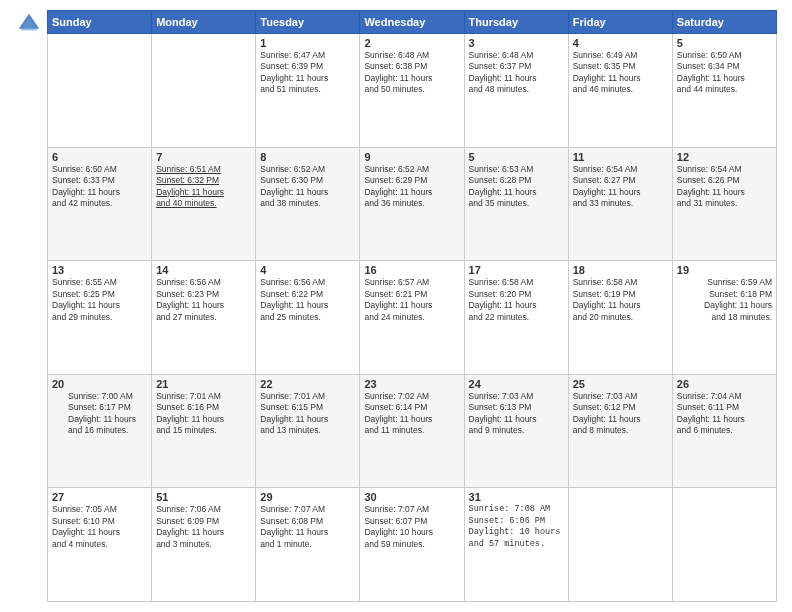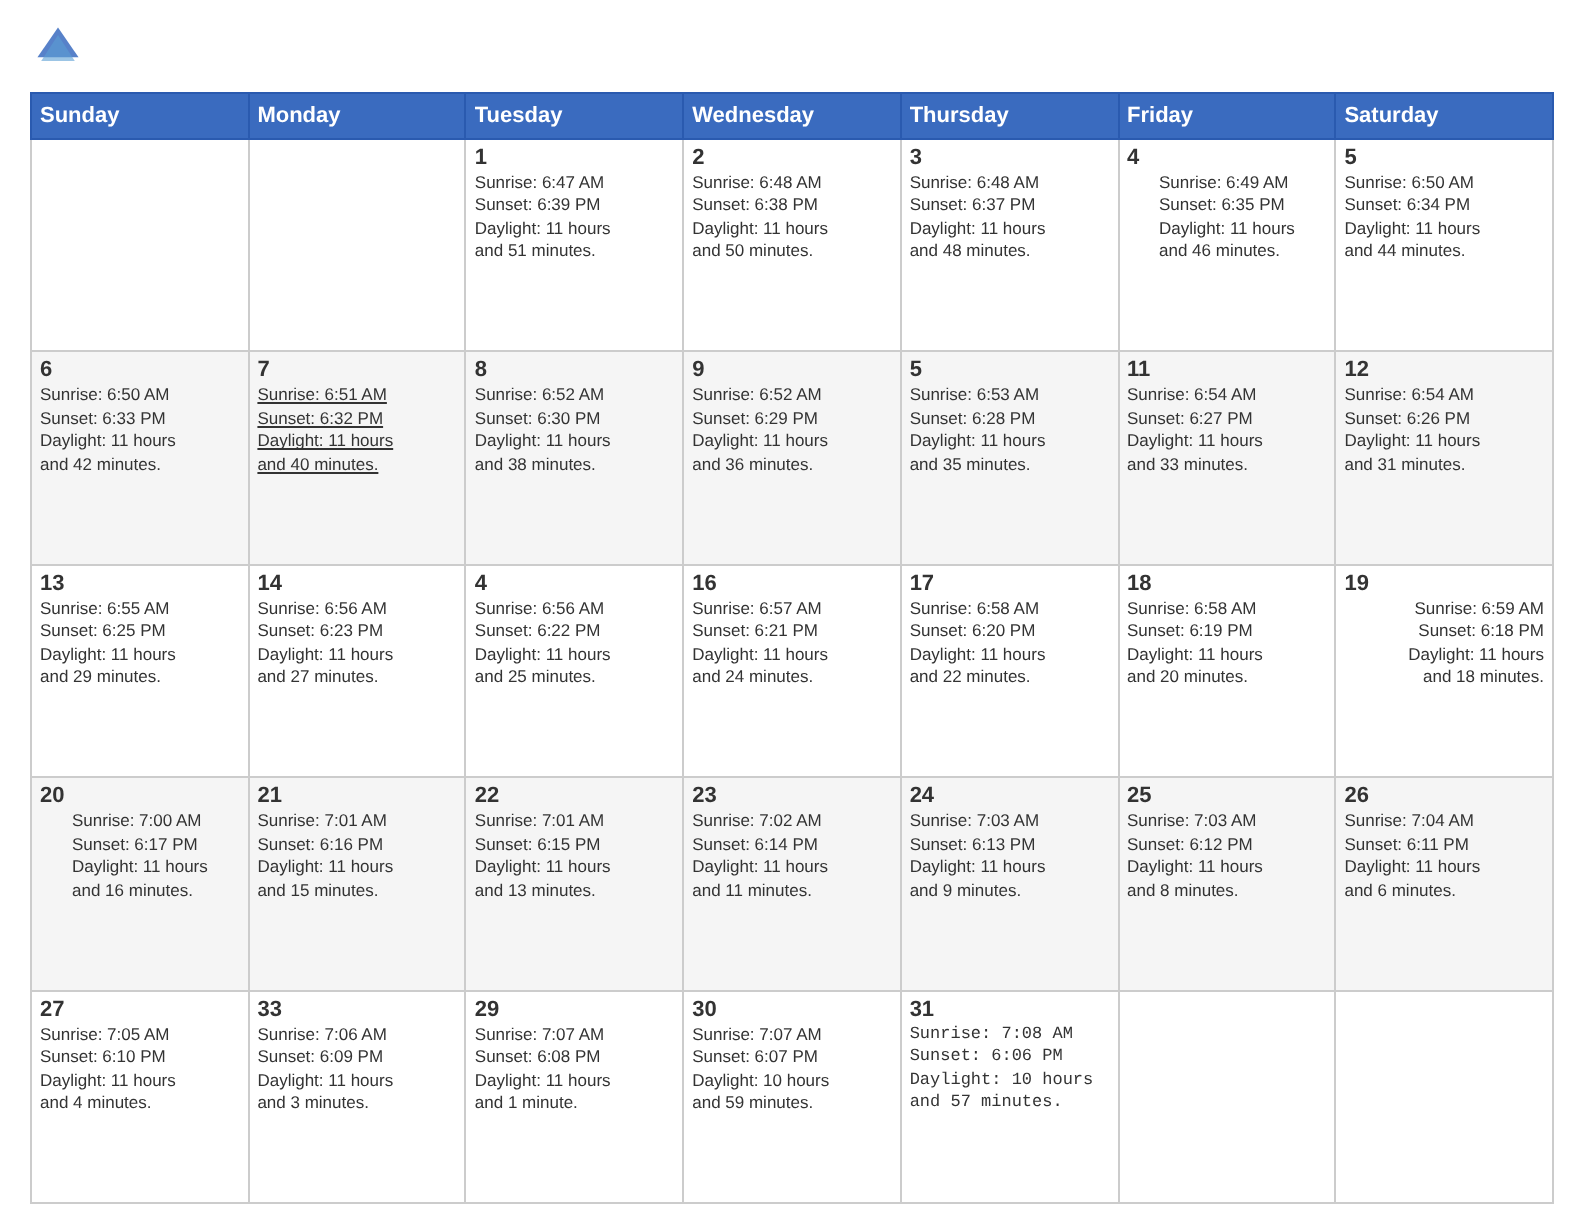--- a/index.html
+++ b/index.html
@@ -8,21 +8,20 @@
       height: 612px;
       font-family: Arial, sans-serif;
       background: #fff;
       overflow: hidden;
     }
     .page {
       width: 792px;
       height: 612px;
       padding: 10px 15px;
       display: flex;
-      flex-direction: column;
     }
     .header {
       display: flex;
       justify-content: space-between;
       align-items: flex-start;
       margin-bottom: 8px;
     }
     .logo {
       display: flex;
       align-items: center;
@@ -150,21 +149,21 @@
           </td>
           <td>
             <span class="day-num">3</span>
             <div class="cell-text" style="white-space: pre-line;">Sunrise: 6:48 AM
 Sunset: 6:37 PM
 Daylight: 11 hours
 and 48 minutes.</div>
           </td>
           <td>
             <span class="day-num">4</span>
-            <div class="cell-text" style="white-space: pre-line; margin-left: 16px;">Sunrise: 6:49 AM
+            <div class="cell-text" style="white-space: pre-line;">Sunrise: 6:49 AM
 Sunset: 6:35 PM
 Daylight: 11 hours
 and 46 minutes.</div>
           </td>
           <td>
             <span class="day-num">5</span>
             <div class="cell-text" style="white-space: pre-line;">Sunrise: 6:50 AM
 Sunset: 6:34 PM
 Daylight: 11 hours
 and 44 minutes.</div>
@@ -325,21 +324,21 @@
         </tr>
         <tr>
           <td>
             <span class="day-num">27</span>
             <div class="cell-text" style="white-space: pre-line;">Sunrise: 7:05 AM
 Sunset: 6:10 PM
 Daylight: 11 hours
 and 4 minutes.</div>
           </td>
           <td>
-            <span class="day-num">33</span>
+            <span class="day-num">51</span>
             <div class="cell-text" style="white-space: pre-line;">Sunrise: 7:06 AM
 Sunset: 6:09 PM
 Daylight: 11 hours
 and 3 minutes.</div>
           </td>
           <td>
             <span class="day-num">29</span>
             <div class="cell-text" style="white-space: pre-line;">Sunrise: 7:07 AM
 Sunset: 6:08 PM
 Daylight: 11 hours

